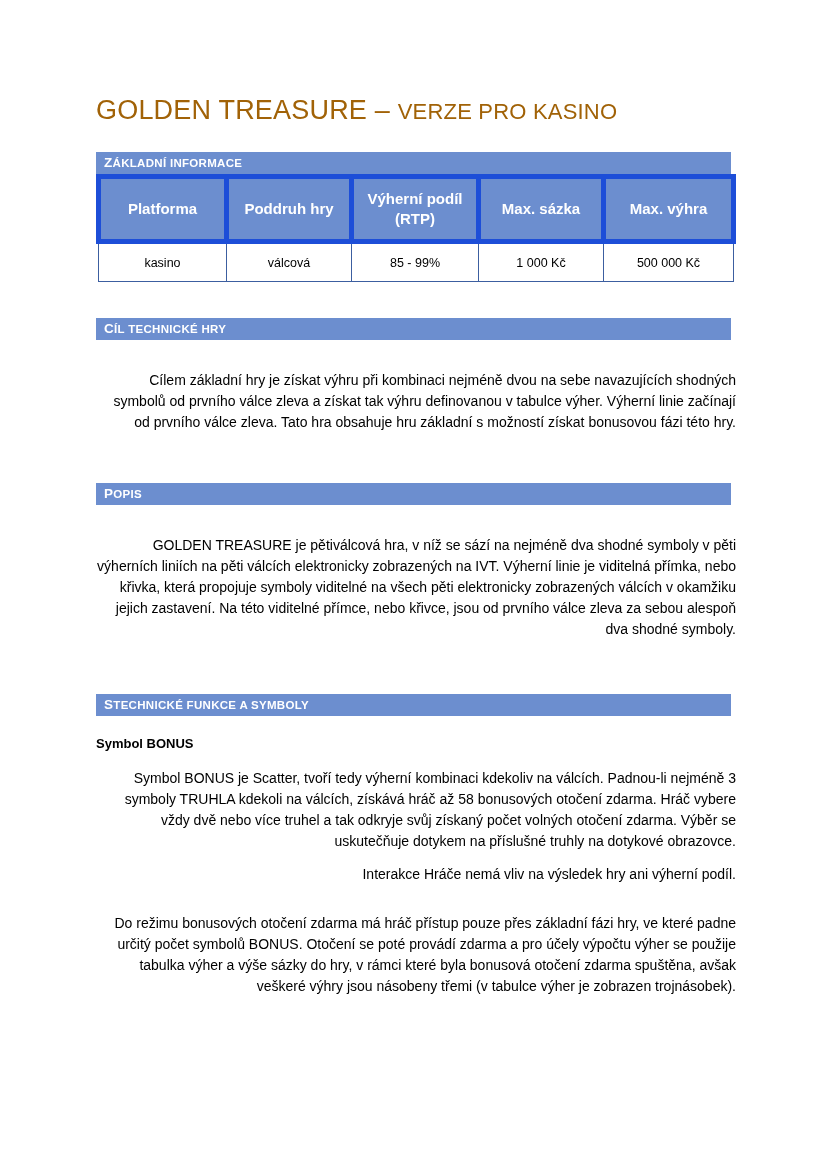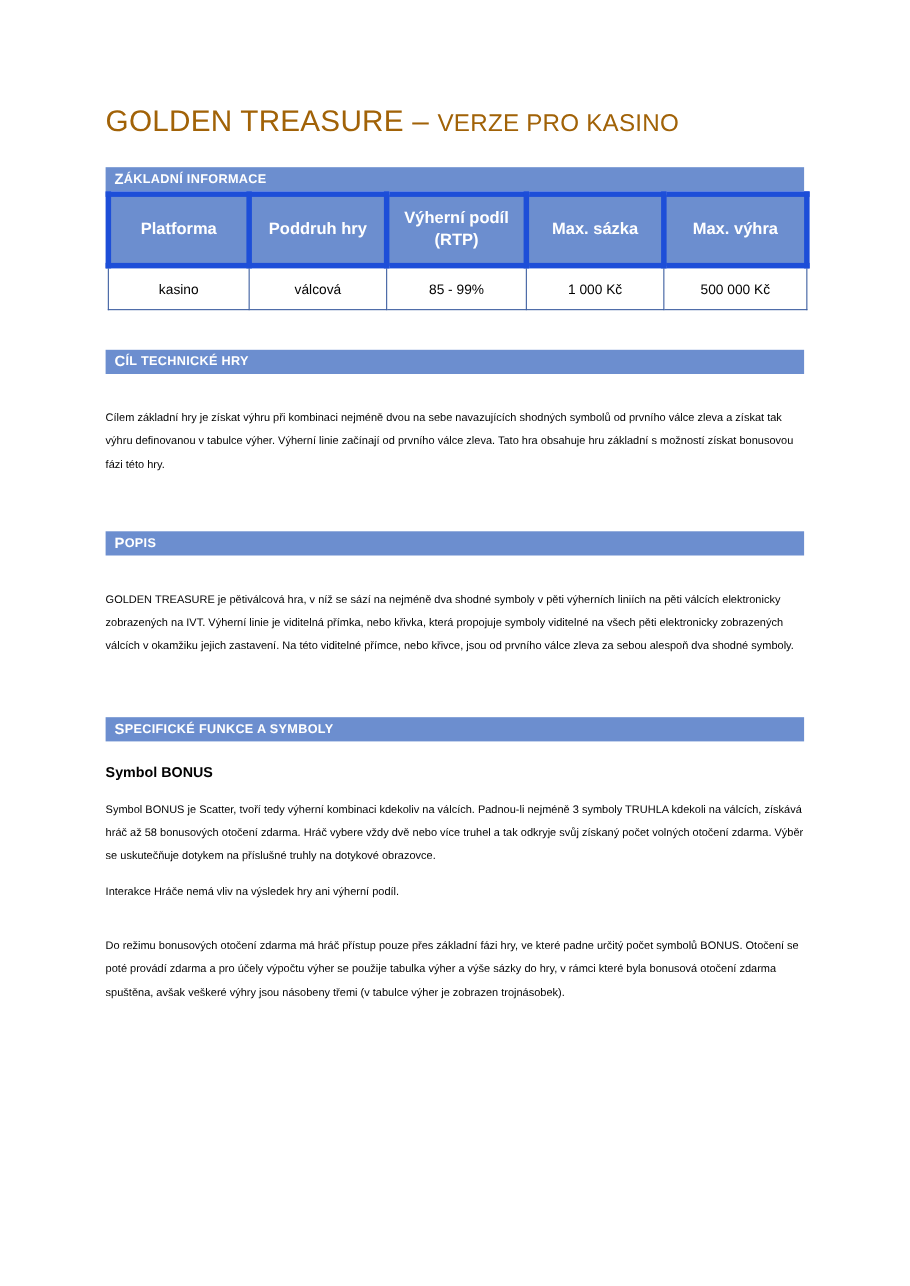--- a/index.html
+++ b/index.html
@@ -74,24 +74,24 @@
     border: 1px solid #3c5ea0;
     font-size: 12.5px;
     text-align: center;
     padding: 10px 4px;
     height: 40px;
     box-sizing: border-box;
     vertical-align: middle;
     background: #ffffff;
   }
   .body-text {
-    font-size: 10px;
+    font-size: 14px;
     line-height: 21px;
     width: 640px;
-    text-align: left;
+    text-align: right;
     margin: 0;
   }
   .sub-head {
     font-size: 13px;
     font-weight: bold;
     margin: 0;
     line-height: 20px;
   }
   .sp-18 { height: 18px; }
   .sp-30 { height: 30px; }
@@ -153,21 +153,21 @@
 
   <div class="sp-30"></div>
 
   <p class="body-text">GOLDEN TREASURE je pětiválcová hra, v níž se sází na nejméně dva shodné symboly v pěti výherních liniích na pěti válcích elektronicky zobrazených na IVT. Výherní linie je viditelná přímka, nebo křivka, která propojuje symboly viditelné na všech pěti elektronicky zobrazených válcích v okamžiku jejich zastavení. Na této viditelné přímce, nebo křivce, jsou od prvního válce zleva za sebou alespoň dva shodné symboly.</p>
 
   <div class="sp-36"></div>
   <div class="sp-18"></div>
 
   <div class="section-bar">
     <span class="cap">S</span>
-      <span>PECIFICKÉ FUNKCE A SYMBOLY</span>
+      <span>TECHNICKÉ FUNKCE A SYMBOLY</span>
   </div>
 
   <div class="sp-18"></div>
 
   <p class="sub-head">Symbol BONUS</p>
 
   <div class="sp-14"></div>
 
   <p class="body-text">Symbol BONUS je Scatter, tvoří tedy výherní kombinaci kdekoliv na válcích. Padnou-li nejméně 3 symboly TRUHLA kdekoli na válcích, získává hráč až 58 bonusových otočení zdarma. Hráč vybere vždy dvě nebo více truhel a tak odkryje svůj získaný počet volných otočení zdarma. Výběr se uskutečňuje dotykem na příslušné truhly na dotykové obrazovce.</p>
 

